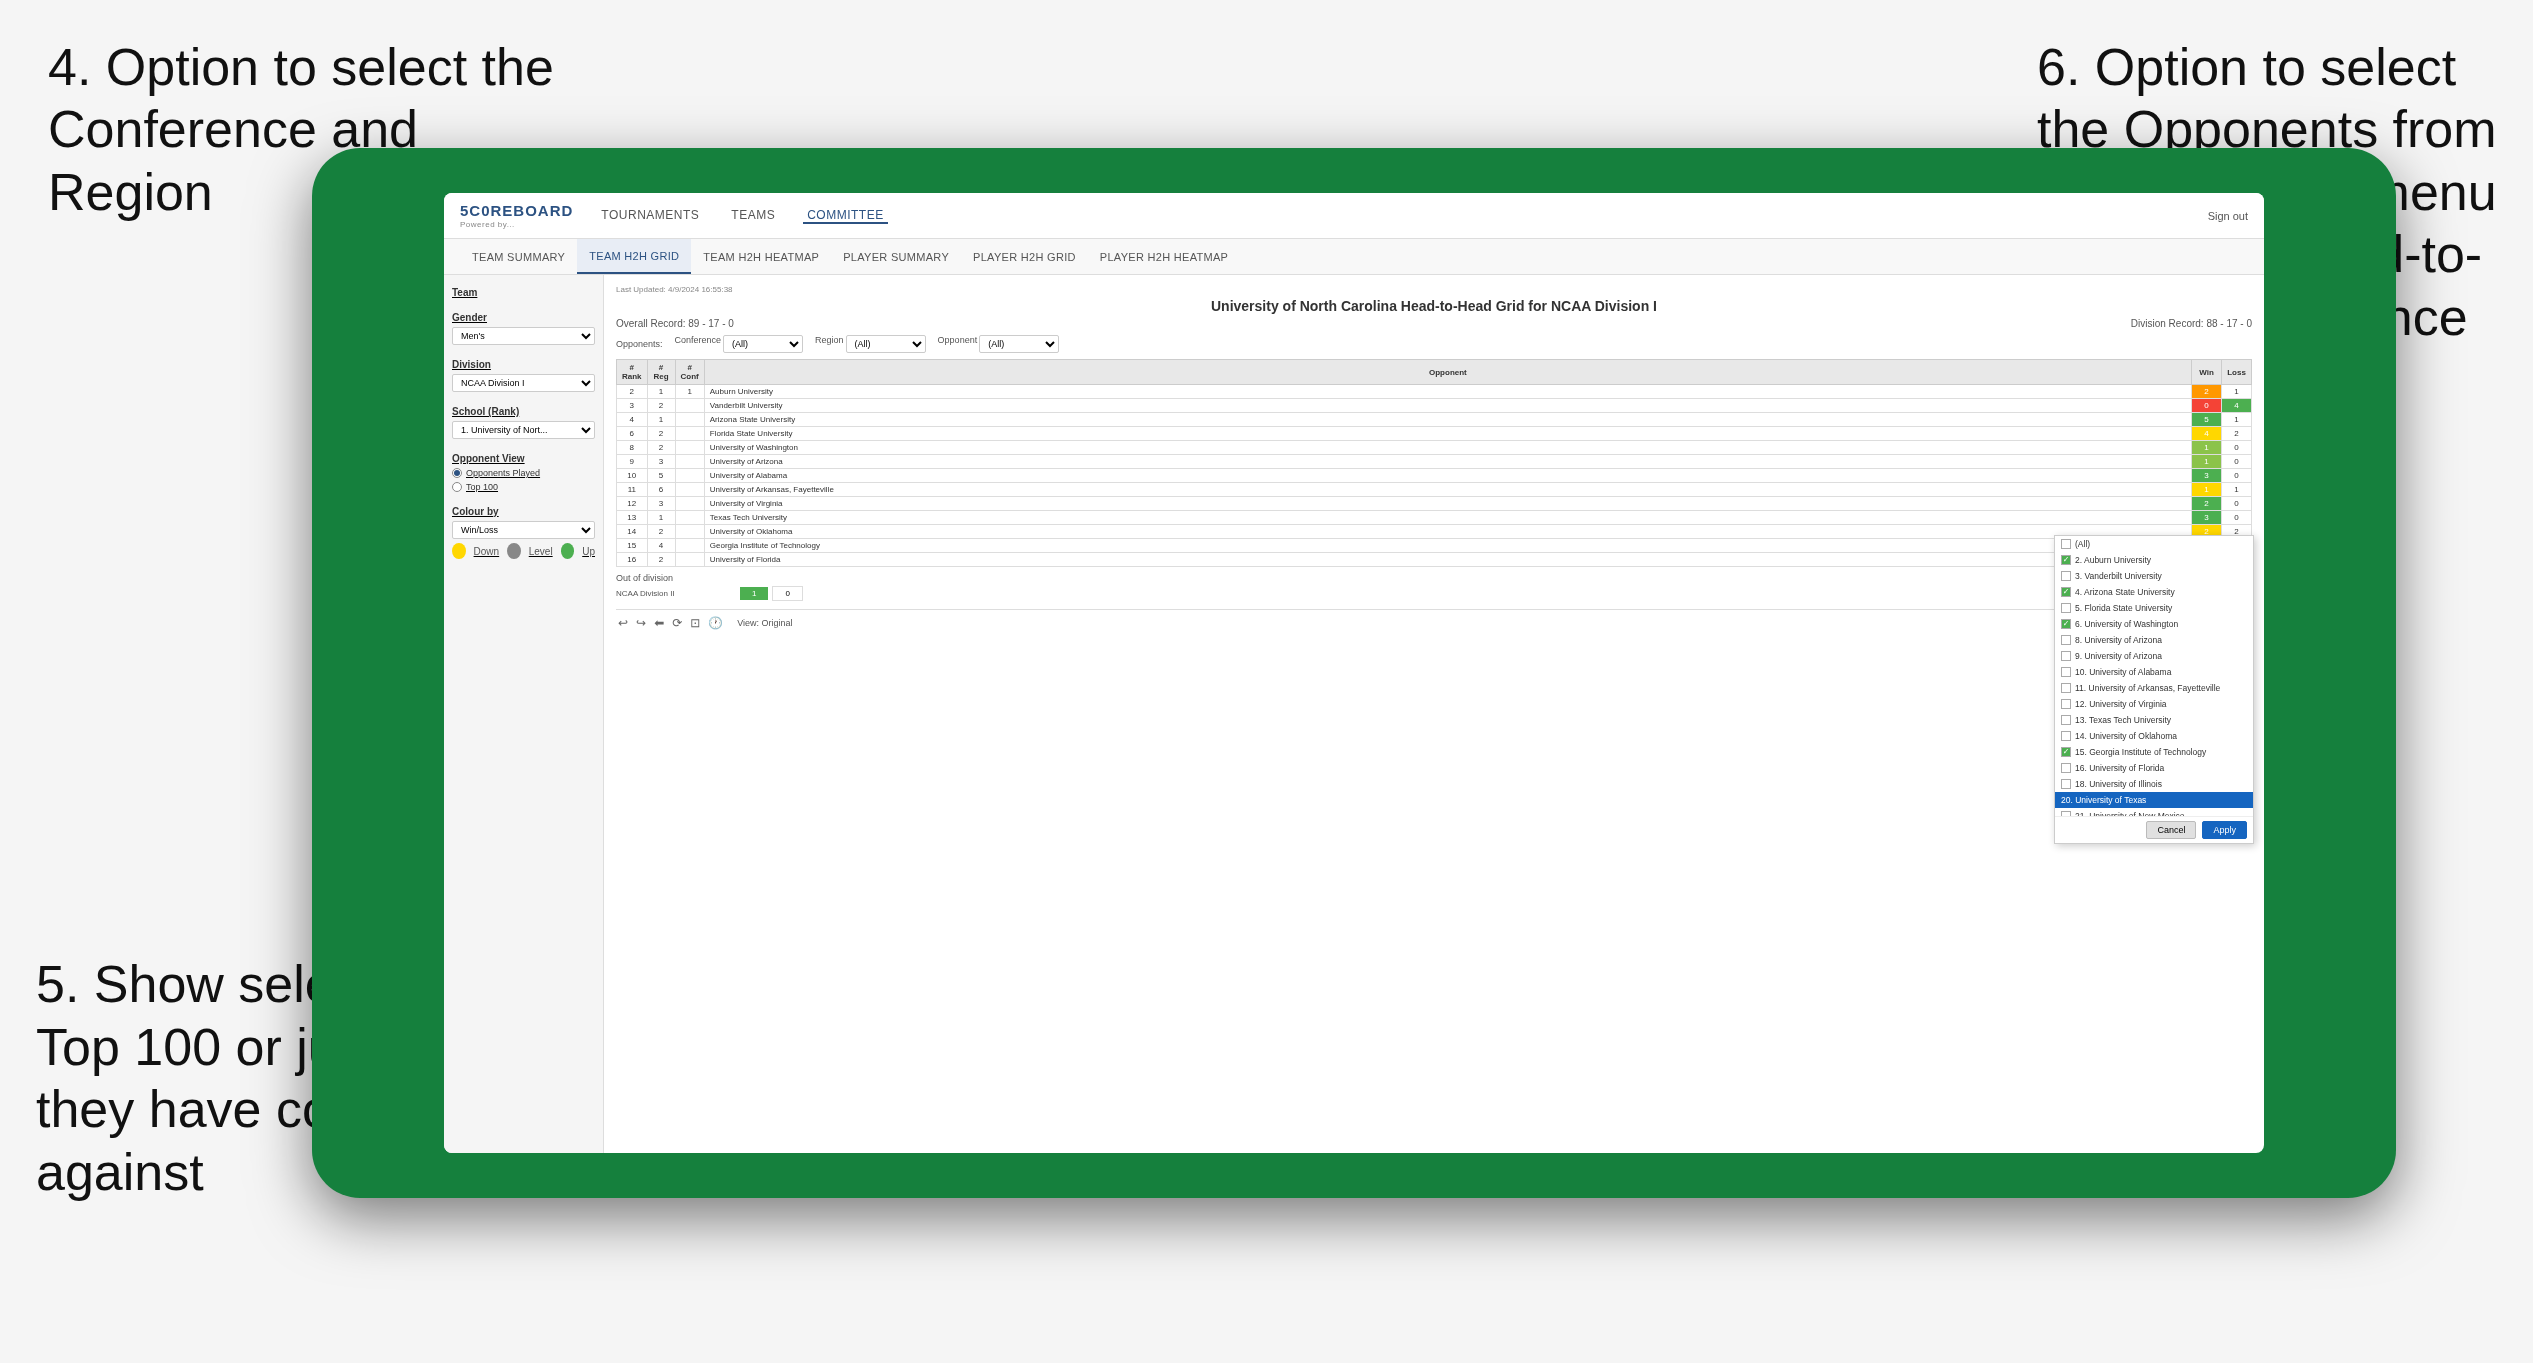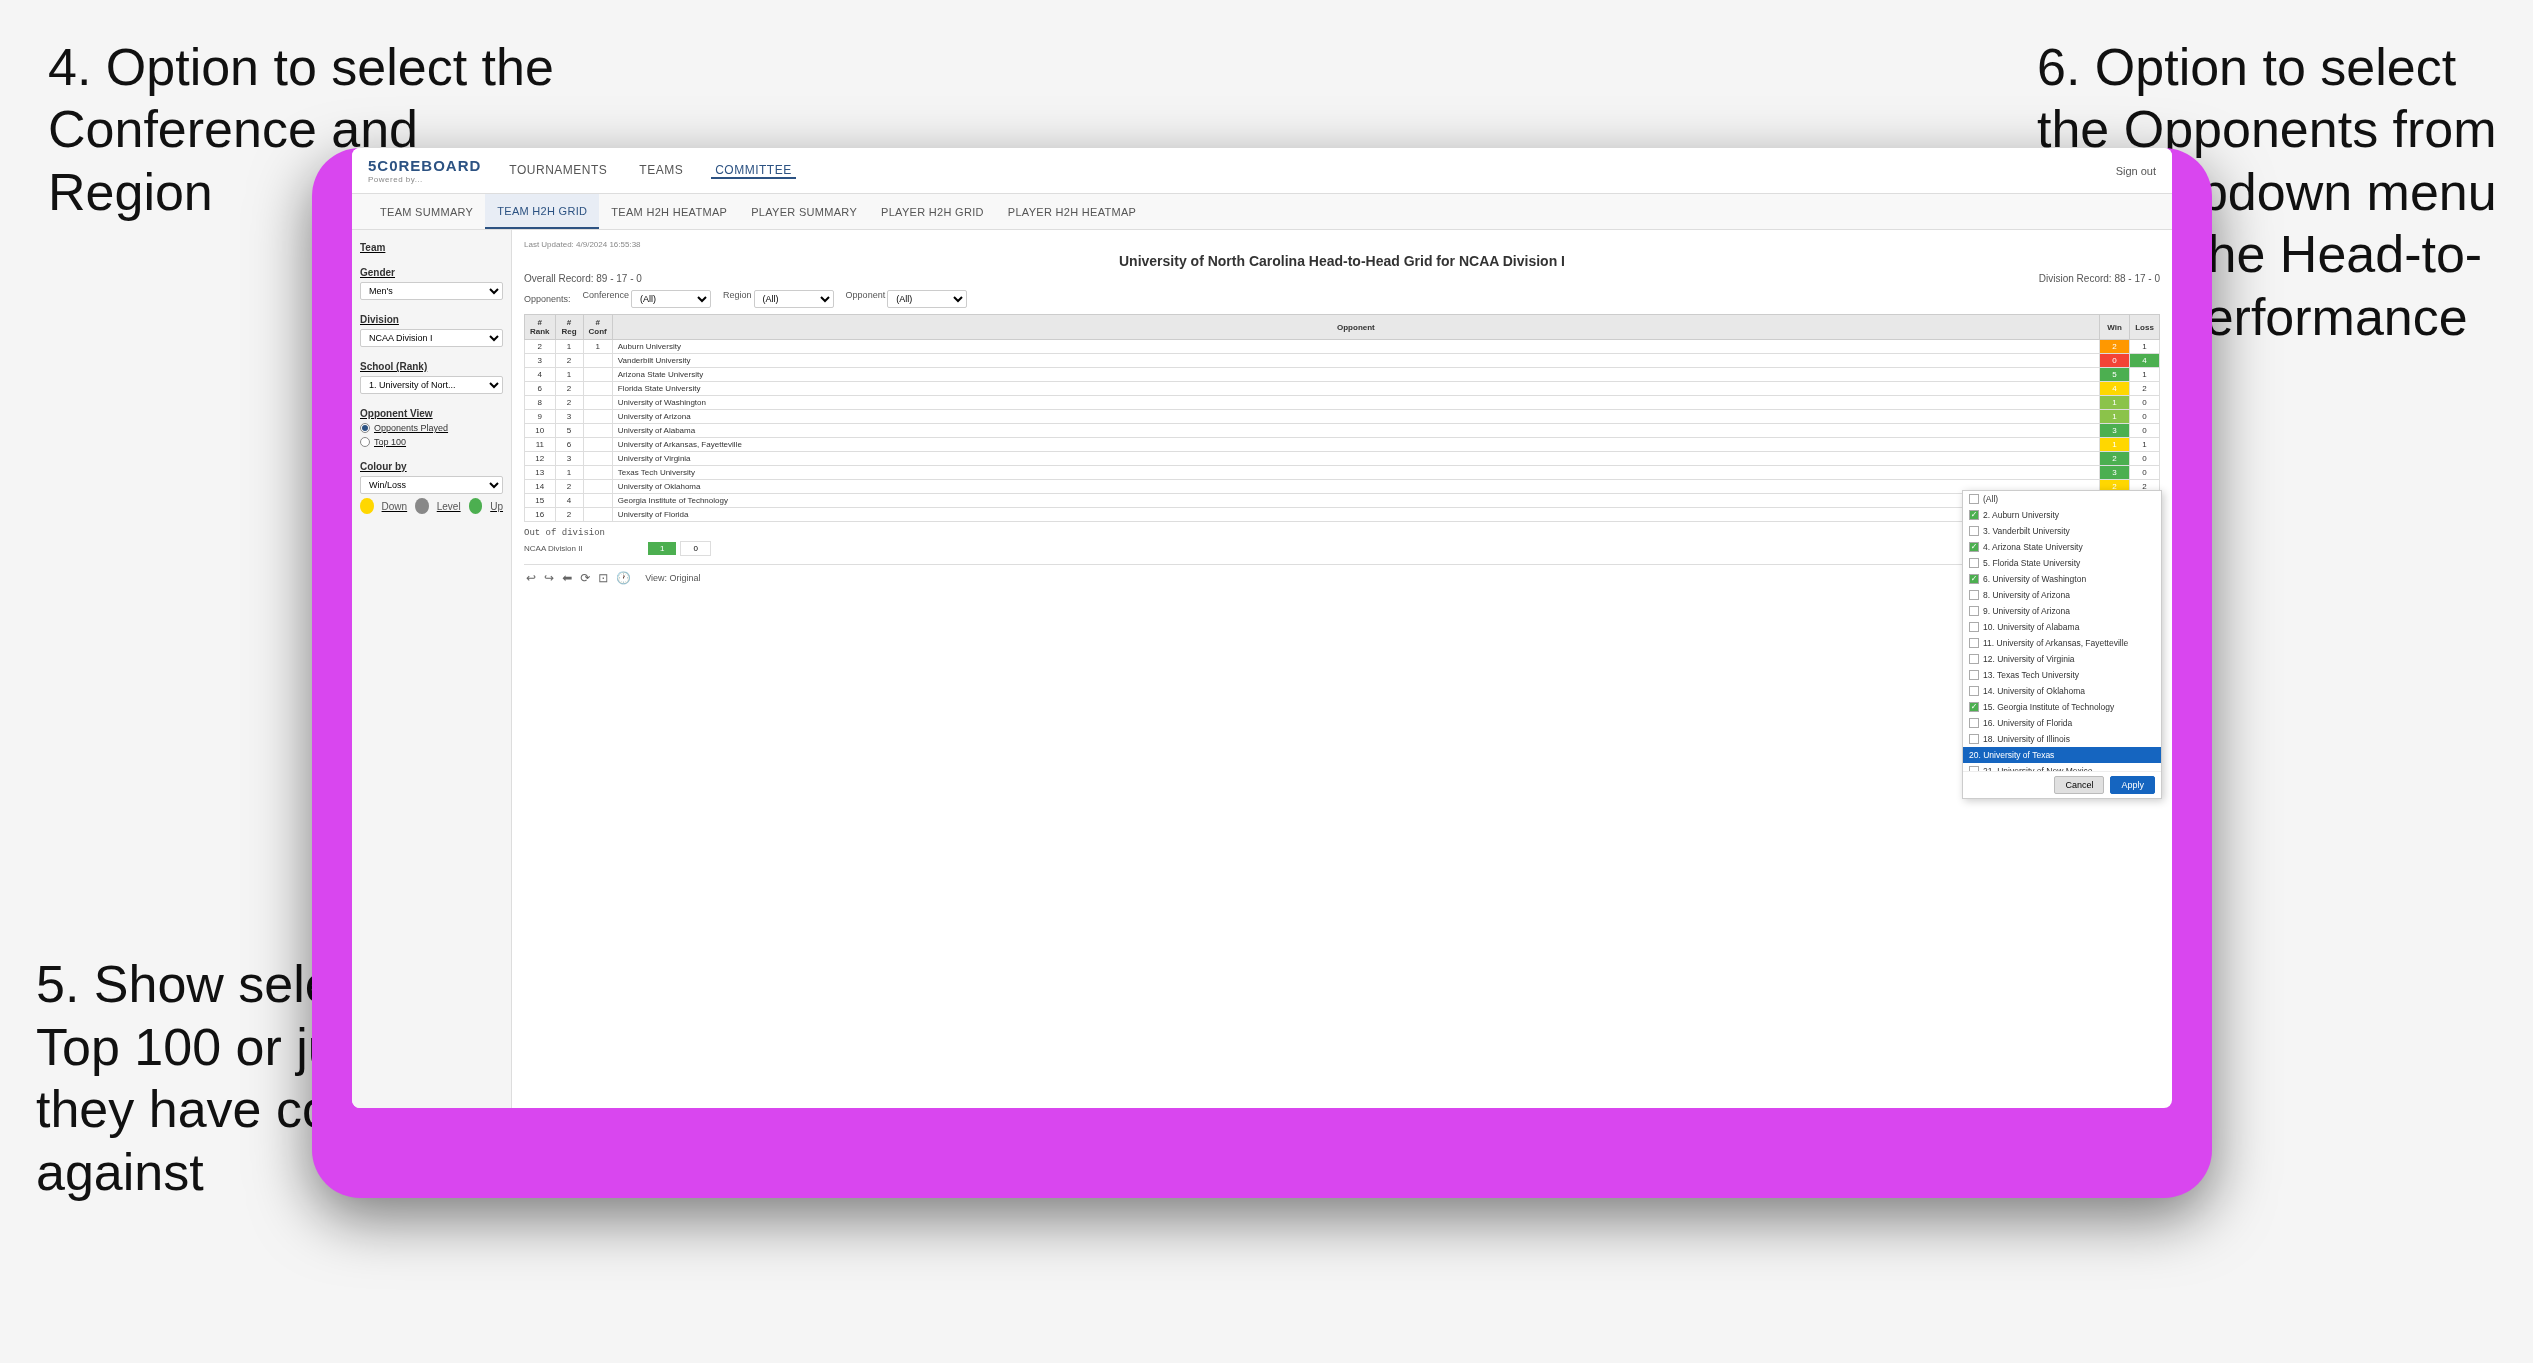--- a/index.html
+++ b/index.html
@@ -47,27 +47,27 @@
       width: 100%;
       height: 100%;
       pointer-events: none;
     }
 
     
     .tablet {
       position: absolute;
       top: 148px;
       left: 312px;
-      width: 1900px;
+      width: 2084px;
       height: 1050px;
-      background: #d946ef;
+      background: #15803d;
       border-radius: 48px;
       box-shadow: 0 20px 60px rgba(0,0,0,0.5);
       display: flex;
-      align-items: flex-start;
+      align-items: center;
       justify-content: center;
     }
 
     .tablet-screen {
       width: 1820px;
       height: 960px;
       background: #fff;
       border-radius: 8px;
       overflow: hidden;
       display: flex;
@@ -347,21 +347,20 @@
     .data-table .rank-col { text-align: center; width: 28px; margin-left: 44px; }
     .data-table .name-col { min-width: 140px; }
     .data-table .num-col { text-align: center; width: 30px; }
 
     
     .out-division {
       margin-top: 6px;
       font-size: 9px;
       color: #555;
       margin-bottom: 3px;
-      font-family: Liberation Mono, monospace;
     }
 
     .division-row {
       display: flex;
       align-items: center;
       gap: 4px;
     }
 
     .division-label {
       font-size: 8px;

